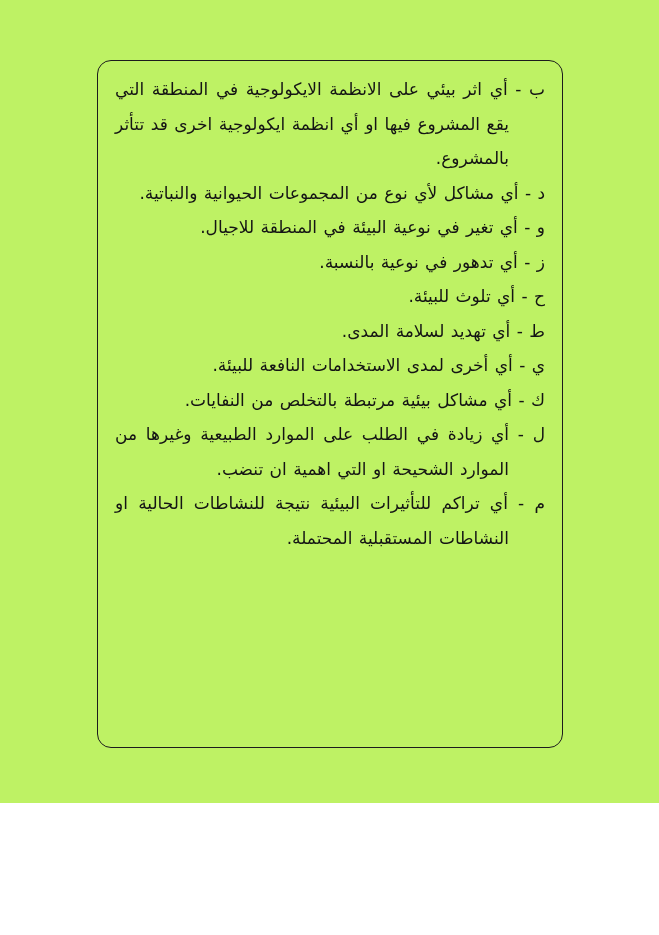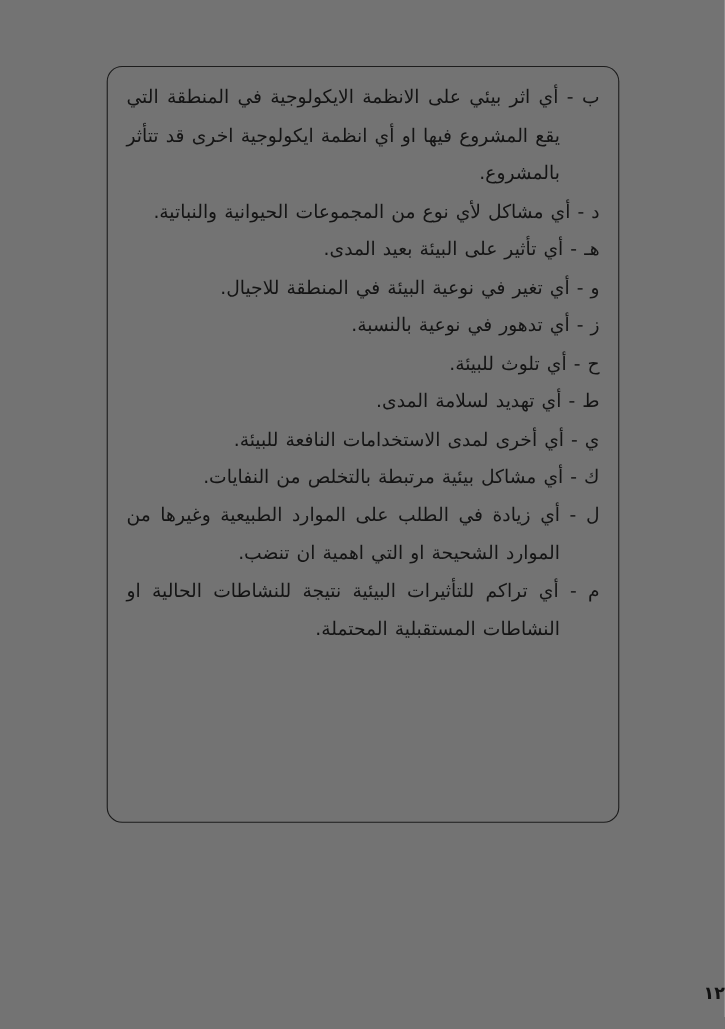--- a/index.html
+++ b/index.html
@@ -3,22 +3,22 @@
 <meta charset="utf-8">
 <style>
   html, body {
     margin: 0;
     padding: 0;
     background: #ffffff;
   }
   .page {
     position: relative;
     width: 659px;
-    height: 935px;
-    background: #737373;
+    height: 803px;
+    background: #bef264;
     overflow: hidden;
     font-family: "DejaVu Sans", sans-serif;
     color: #141414;
   }
   .frame {
     position: absolute;
     left: 97px;
     top: 60px;
     width: 466px;
     height: 688px;
@@ -58,21 +58,20 @@
 
 <div class="page">
 
   <div class="frame">
 
     <p class="item"><span class="marker">ب -</span> <span>أي اثر بيئي على الانظمة الايكولوجية في المنطقة التي يقع المشروع فيها او أي انظمة ايكولوجية اخرى قد تتأثر بالمشروع.</span></p>
 
 
     <p class="item"><span class="marker">د -</span> <span>أي مشاكل لأي نوع من المجموعات الحيوانية والنباتية.</span></p>
 
-    <p class="item"><span class="marker">هـ -</span> <span>أي تأثير على البيئة بعيد المدى.</span></p>
 
     <p class="item"><span class="marker">و -</span> <span>أي تغير في نوعية البيئة في المنطقة للاجيال.</span></p>
 
     <p class="item"><span class="marker">ز -</span> <span>أي تدهور في نوعية بالنسبة.</span></p>
 
     <p class="item"><span class="marker">ح -</span> <span>أي تلوث للبيئة.</span></p>
 
     <p class="item"><span class="marker">ط -</span> <span>أي تهديد لسلامة المدى.</span></p>
 
     <p class="item"><span class="marker">ي -</span> <span>أي أخرى لمدى الاستخدامات النافعة للبيئة.</span></p>

